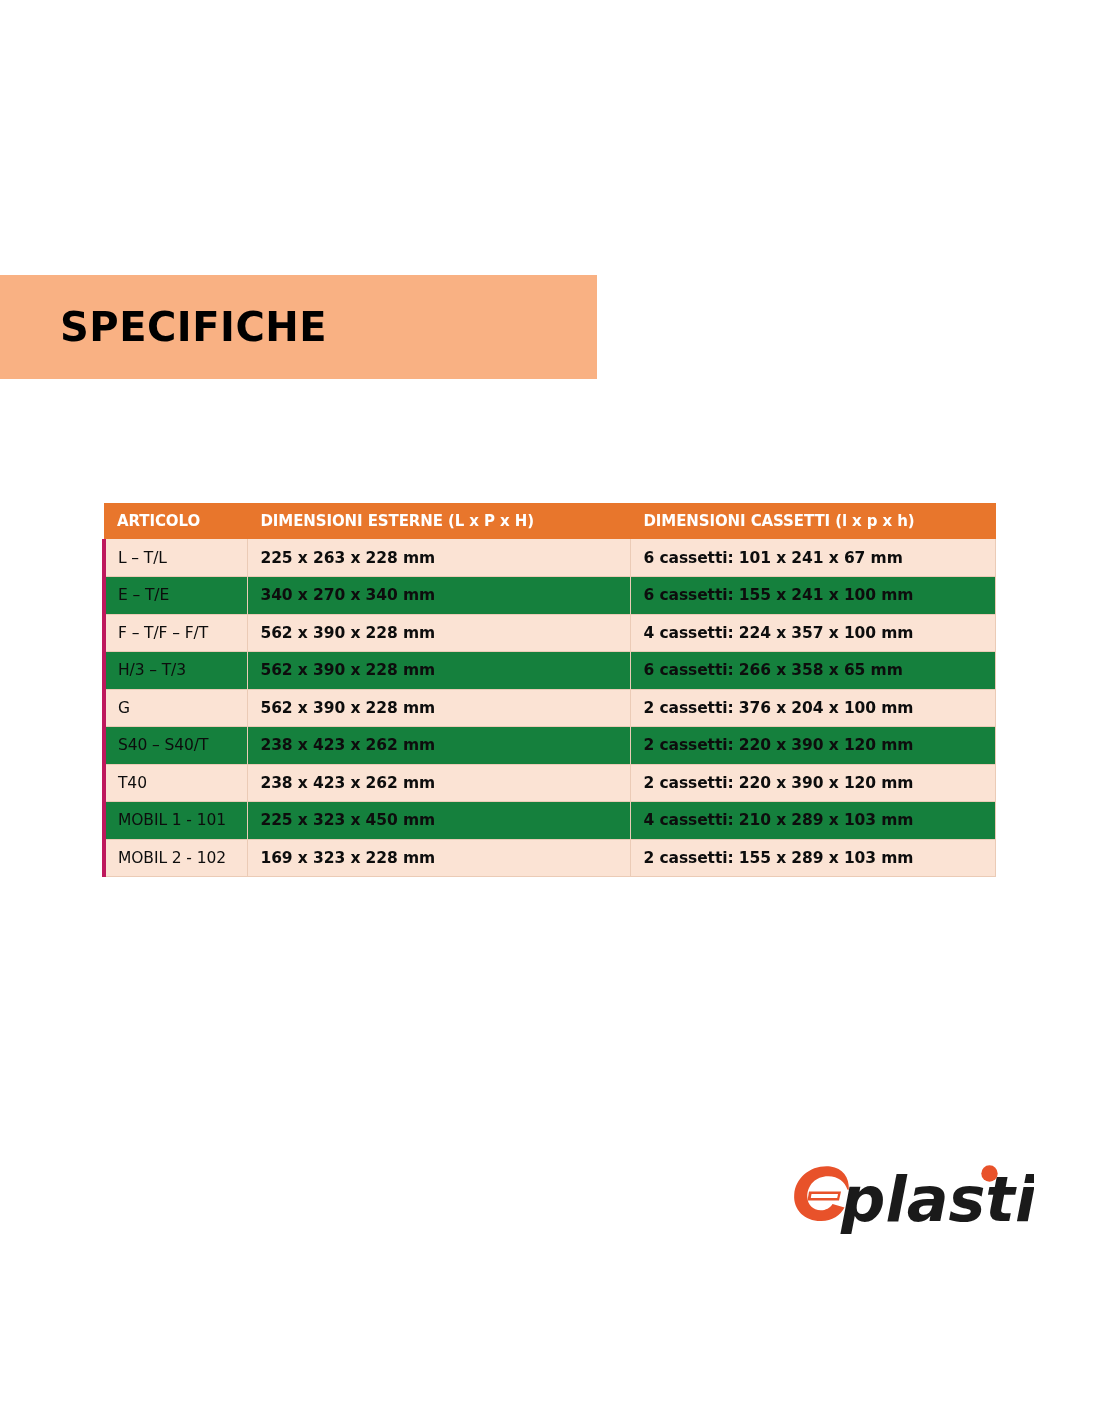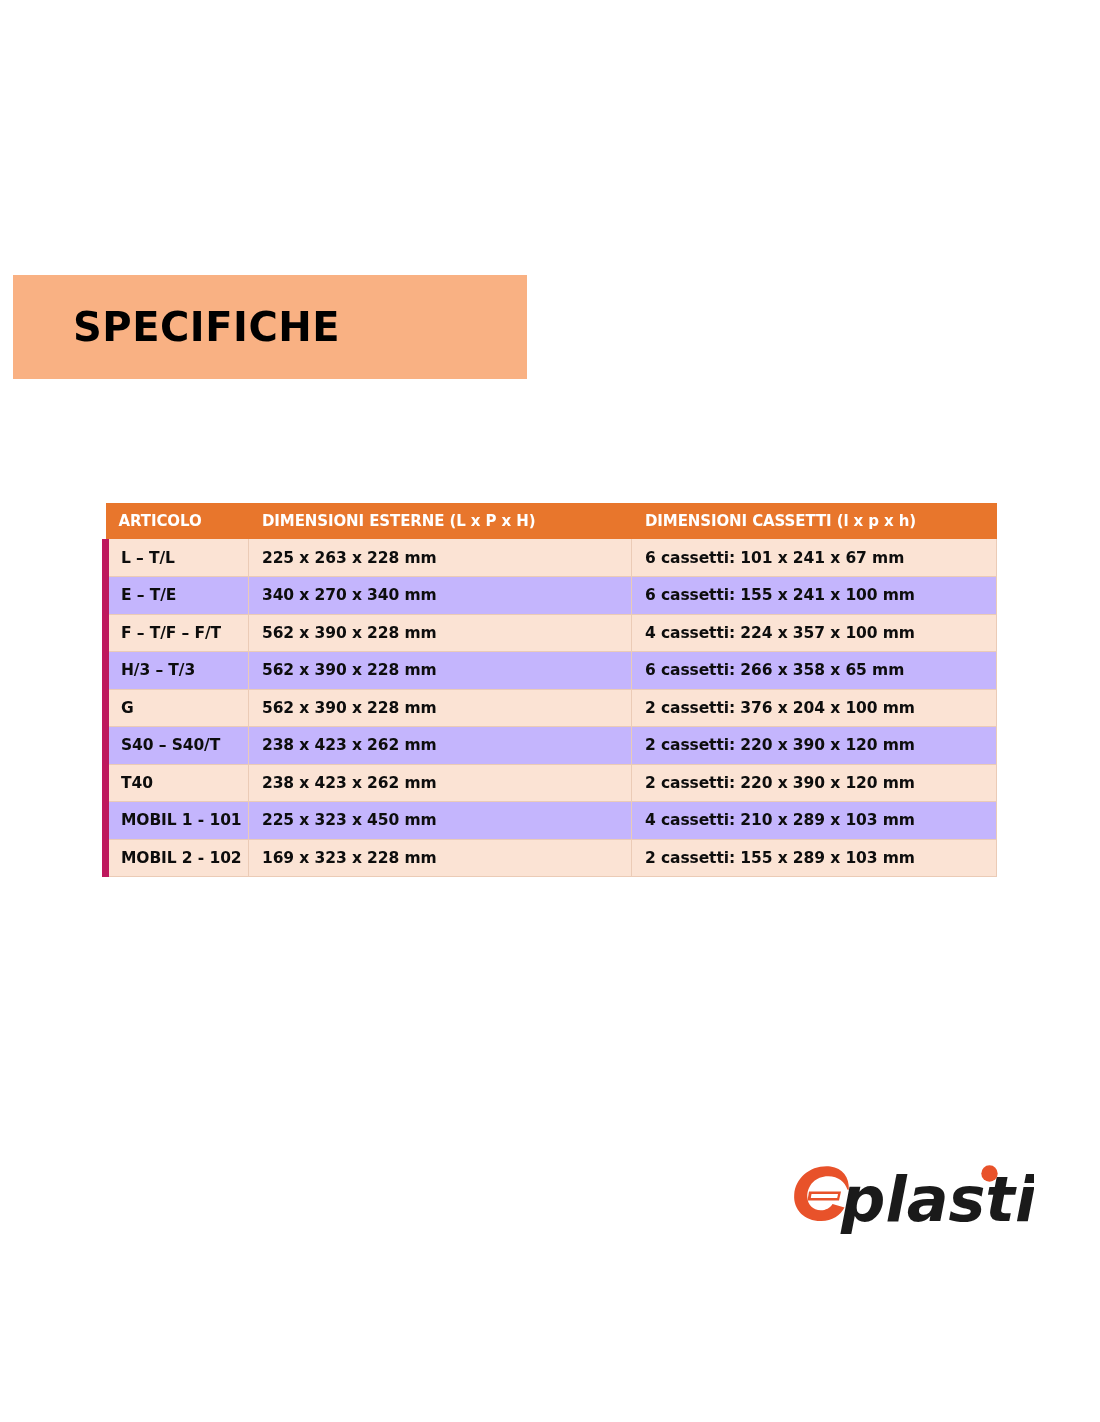--- a/index.html
+++ b/index.html
@@ -13,23 +13,23 @@
     background: #ffffff;
     font-family: "Liberation Sans", sans-serif;
     position: relative;
     overflow: hidden;
     -webkit-font-smoothing: antialiased;
   }
 
   
   .banner {
     position: absolute;
-    left: 13px;
+    left: 0;
     top: 275px;
-    width: 514px;
+    width: 597px;
     height: 104px;
     background: #F9B183;
     display: flex;
     align-items: center;
     box-sizing: border-box;
     padding-left: 60px;
   }
   .banner-title {
     font-family: "DejaVu Sans", sans-serif;
     font-weight: bold;
@@ -80,29 +80,29 @@
     padding: 0 0 0 13px;
     box-sizing: border-box;
     vertical-align: middle;
     white-space: nowrap;
     border-bottom: 1px solid #EBCBB6;
     border-right: 1px solid #EBCBB6;
     letter-spacing: -0.1px;
     font-weight: bold;
   }
   table.spec tbody tr td:first-child {
-    font-weight: bold;
-    border-left: 7px solid #be185d;
+    font-weight: normal;
+    border-left: 4px solid #be185d;
     padding-left: 12px;
   }
   table.spec tbody tr td:last-child {
     border-right: 1px solid #EBCBB6;
   }
   table.spec tbody tr.tint td { background: #FBE3D4; }
-  table.spec tbody tr.plain td { background: #c4b5fd; }
+  table.spec tbody tr.plain td { background: #15803d; }
 
   
   .logo {
     position: absolute;
     left: 789px;
     top: 1158px;
     width: 245px;
     height: 86px;
   }
   .logo svg { display: block; }

